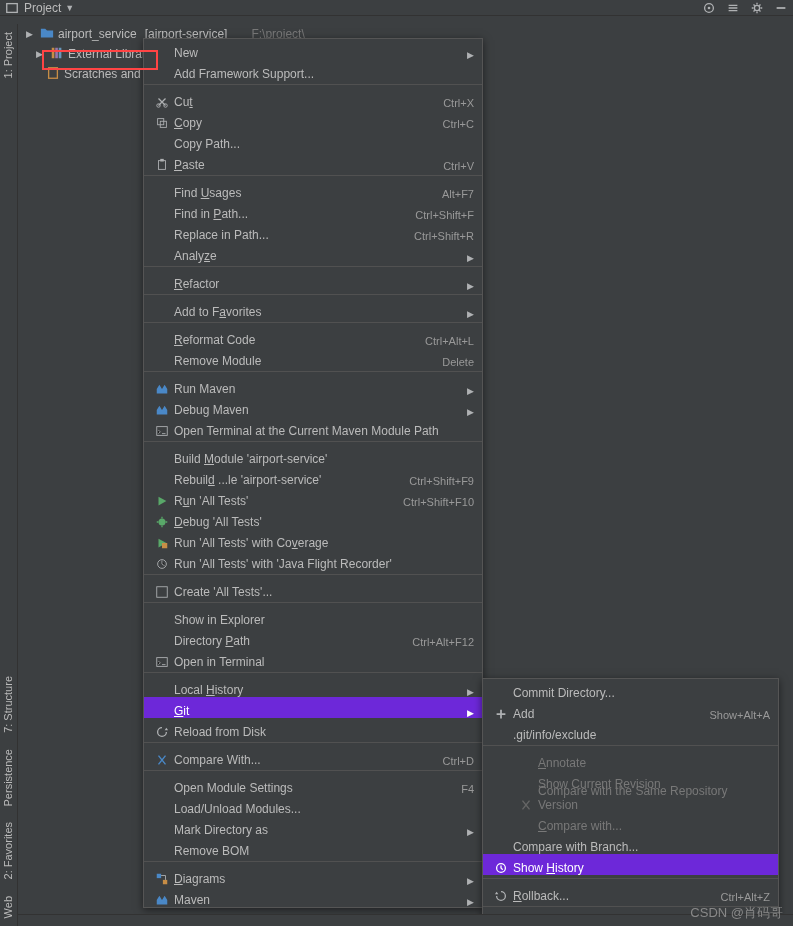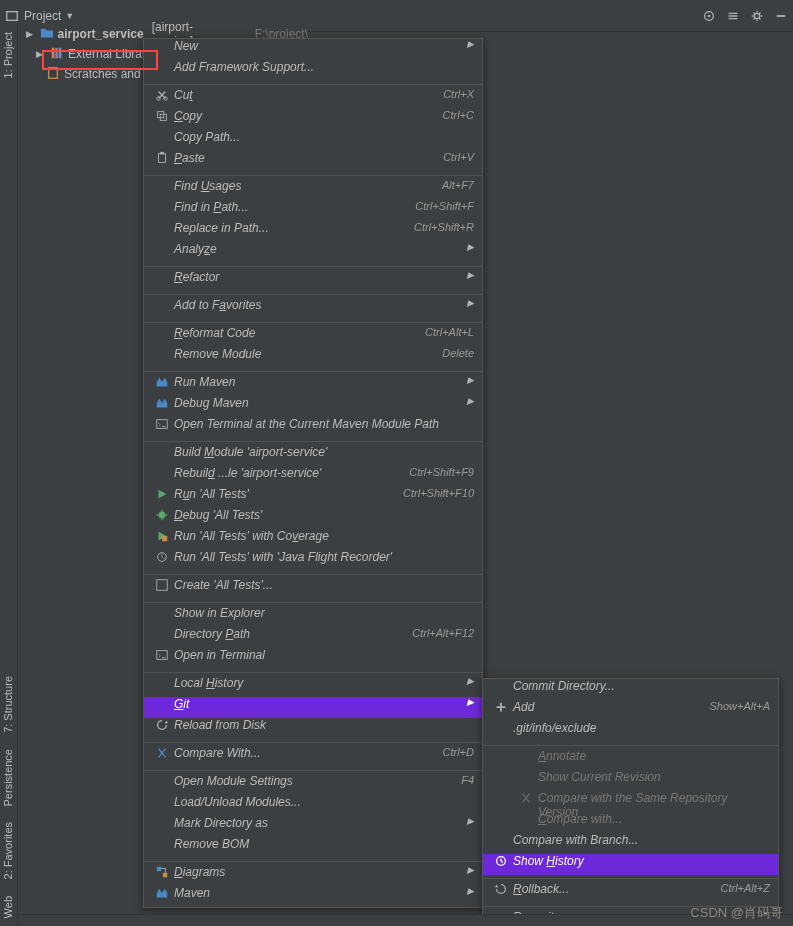--- a/index.html
+++ b/index.html
@@ -1,42 +1,42 @@
 <!DOCTYPE html>
 <html><head>
 <meta charset="utf-8">
 <style>
 * { margin: 0; padding: 0; box-sizing: border-box; font-family: 'Segoe UI', Arial, sans-serif; font-size: 12px; }
 body { background: #3c3f41; color: #bbbbbb; width: 793px; height: 926px; overflow: hidden; position: relative; }
 
-.toolbar { height: 32px; background: #3c3f41; border-bottom: 1px solid #323232; display: flex; align-items: center; padding: 0 4px; }
+.toolbar { height: 16px; background: #3c3f41; border-bottom: 1px solid #323232; display: flex; align-items: center; padding: 0 4px; }
 .toolbar-left { display: flex; align-items: center; gap: 4px; }
 .toolbar-right { margin-left: auto; display: flex; align-items: center; gap: 8px; }
 .toolbar-icon { width: 16px; height: 16px; display: flex; align-items: center; justify-content: center; color: #afb1b3; }
 .project-label { color: #bbbbbb; font-size: 12px; }
 .dropdown-arrow { color: #afb1b3; font-size: 9px; }
 
 .sidebar-left { position: absolute; left: 0; top: 24px; bottom: 0; width: 18px; background: #3c3f41; border-right: 1px solid #323232; }
 .sidebar-tab { writing-mode: vertical-rl; transform: rotate(180deg); text-align: center; padding: 8px 2px; color: #bbbbbb; font-size: 11px; cursor: pointer; }
 .sidebar-tab.top { position: absolute; top: 0; }
 .sidebar-tabs-bottom { position: absolute; bottom: 0; display: flex; flex-direction: column; }
 
 .project-tree { position: absolute; left: 18px; top: 24px; width: 290px; background: #3c3f41; }
 .tree-item { display: flex; align-items: center; height: 20px; padding-left: 8px; gap: 4px; }
 .tree-arrow { color: #afb1b3; font-size: 9px; width: 10px; }
 .tree-label { color: #bbbbbb; }
-.tree-label.bold { font-weight: bold; }
+.tree-label.bold { font-weight: normal; }
 .tree-label.path { color: #787878; }
 .highlighted-box { border: 2px solid #ff4444; position: absolute; left: 24px; top: 26px; width: 116px; height: 20px; z-index: 5; }
 
 .context-menu { position: absolute; background: #3c3f41; border: 1px solid #555555; box-shadow: 0 2px 8px rgba(0,0,0,0.5); }
 .menu1 { left: 143px; top: 38px; width: 340px; }
 .menu2 { left: 482px; top: 678px; width: 297px; }
 
-.menu-item { display: flex; align-items: flex-start; height: 21px; padding: 0 8px; position: relative; font-style: italic; }
+.menu-item { display: flex; align-items: flex-end; height: 21px; padding: 0 8px; position: relative; }
 .menu-item.selected { background: #6d28d9; color: #ffffff; }
 .menu-item.disabled { color: #787878; margin-left: 25px; }
 .menu-icon-col { width: 20px; display: flex; align-items: center; justify-content: center; }
 .menu-label { flex: 1; padding-left: 2px; }
 .menu-shortcut { color: #999999; font-size: 11px; }
 .menu-arrow { color: #afb1b3; font-size: 9px; margin-left: 8px; }
 .menu-item.selected .menu-arrow { color: #ffffff; }
 .menu-sep { height: 1px; background: #515151; margin: 3px 0; }
 .underline { text-decoration: underline; }
 

